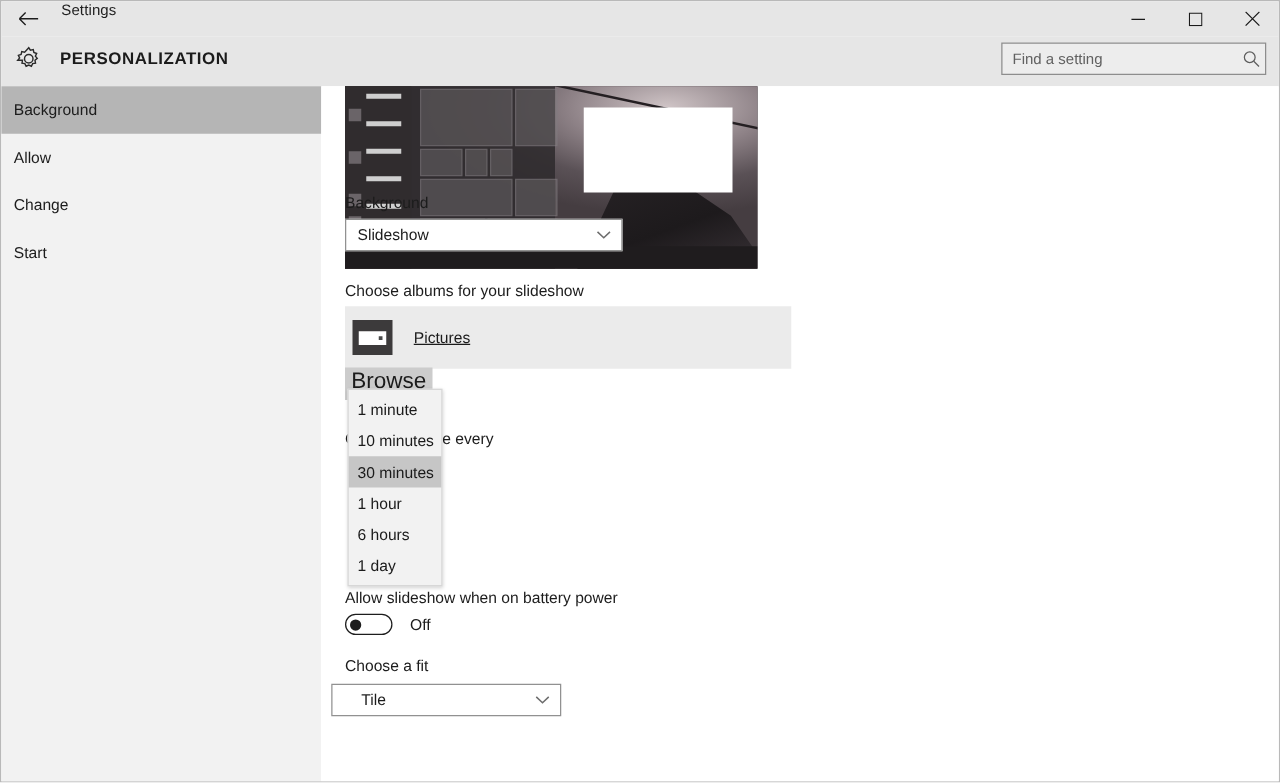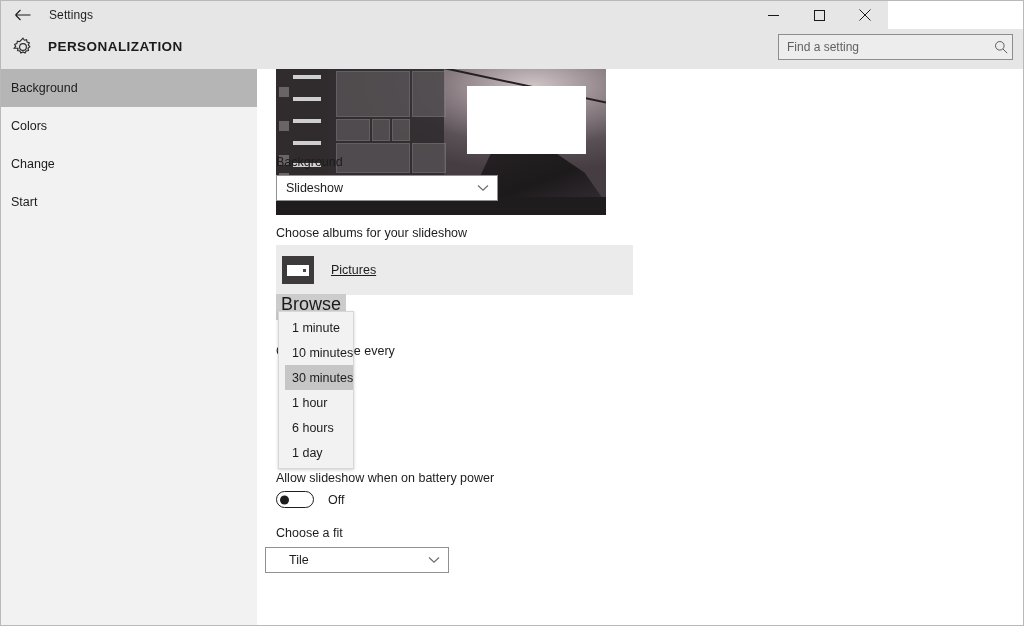--- a/index.html
+++ b/index.html
@@ -18,25 +18,24 @@
     height: 626px;
     background: #ffffff;
     border: 1px solid #b9b9b9;
     overflow: hidden;
   }
 
   
   .titlebar {
     position: absolute;
     top: 0; left: 0;
-    width: 887px;
+    width: 1024px;
     height: 28px;
     background: #e6e6e6;
     display: flex;
-    align-items: center;
   }
   .back-btn {
     width: 44px; height: 28px;
     display: flex; align-items: center; justify-content: center;
     color: #1d1d1d;
   }
   .back-btn svg { display: block; }
   .app-title {
     font-size: 12px;
     color: #1f1f1f;
@@ -75,21 +74,21 @@
     position: absolute;
     left: 47px; top: 10px;
     font-size: 13.5px;
     font-weight: bold;
     letter-spacing: .45px;
     color: #1b1b1b;
   }
   .search-box {
     position: absolute;
     right: 12px; top: 5px;
-    width: 235px; height: 26px;
+    width: 212px; height: 26px;
     background: #ededed;
     border: 1px solid #8d8d8d;
     display: flex;
     align-items: center;
   }
   .search-input {
     flex: 1;
     border: none;
     outline: none;
     background: transparent;
@@ -302,21 +301,20 @@
     padding: 3px 0;
   }
   .dd-item {
     height: 25px;
     display: flex;
     align-items: center;
     padding-left: 7px;
     font-size: 12.5px;
     color: #1b1b1b;
     white-space: nowrap;
-    margin-left: 6px;
   }
   .dd-item.selected { background: #c6c6c6; }
 
   .toggle-row {
     position: absolute;
     left: 19px; top: 422px;
     display: flex;
     align-items: center;
   }
   .toggle {
@@ -398,21 +396,21 @@
         </svg>
       </span>
     </div>
   </div>
 
   <div class="sidebar">
     <div class="nav-item selected">
       <span>Background</span>
     </div>
     <div class="nav-item">
-      <span>Colors</span>
+      <span>Allow</span>
     </div>
     <div class="nav-item">
       <span>Change</span>
     </div>
     <div class="nav-item">
       <span>Start</span>
     </div>
   </div>
 
   <div class="content">

